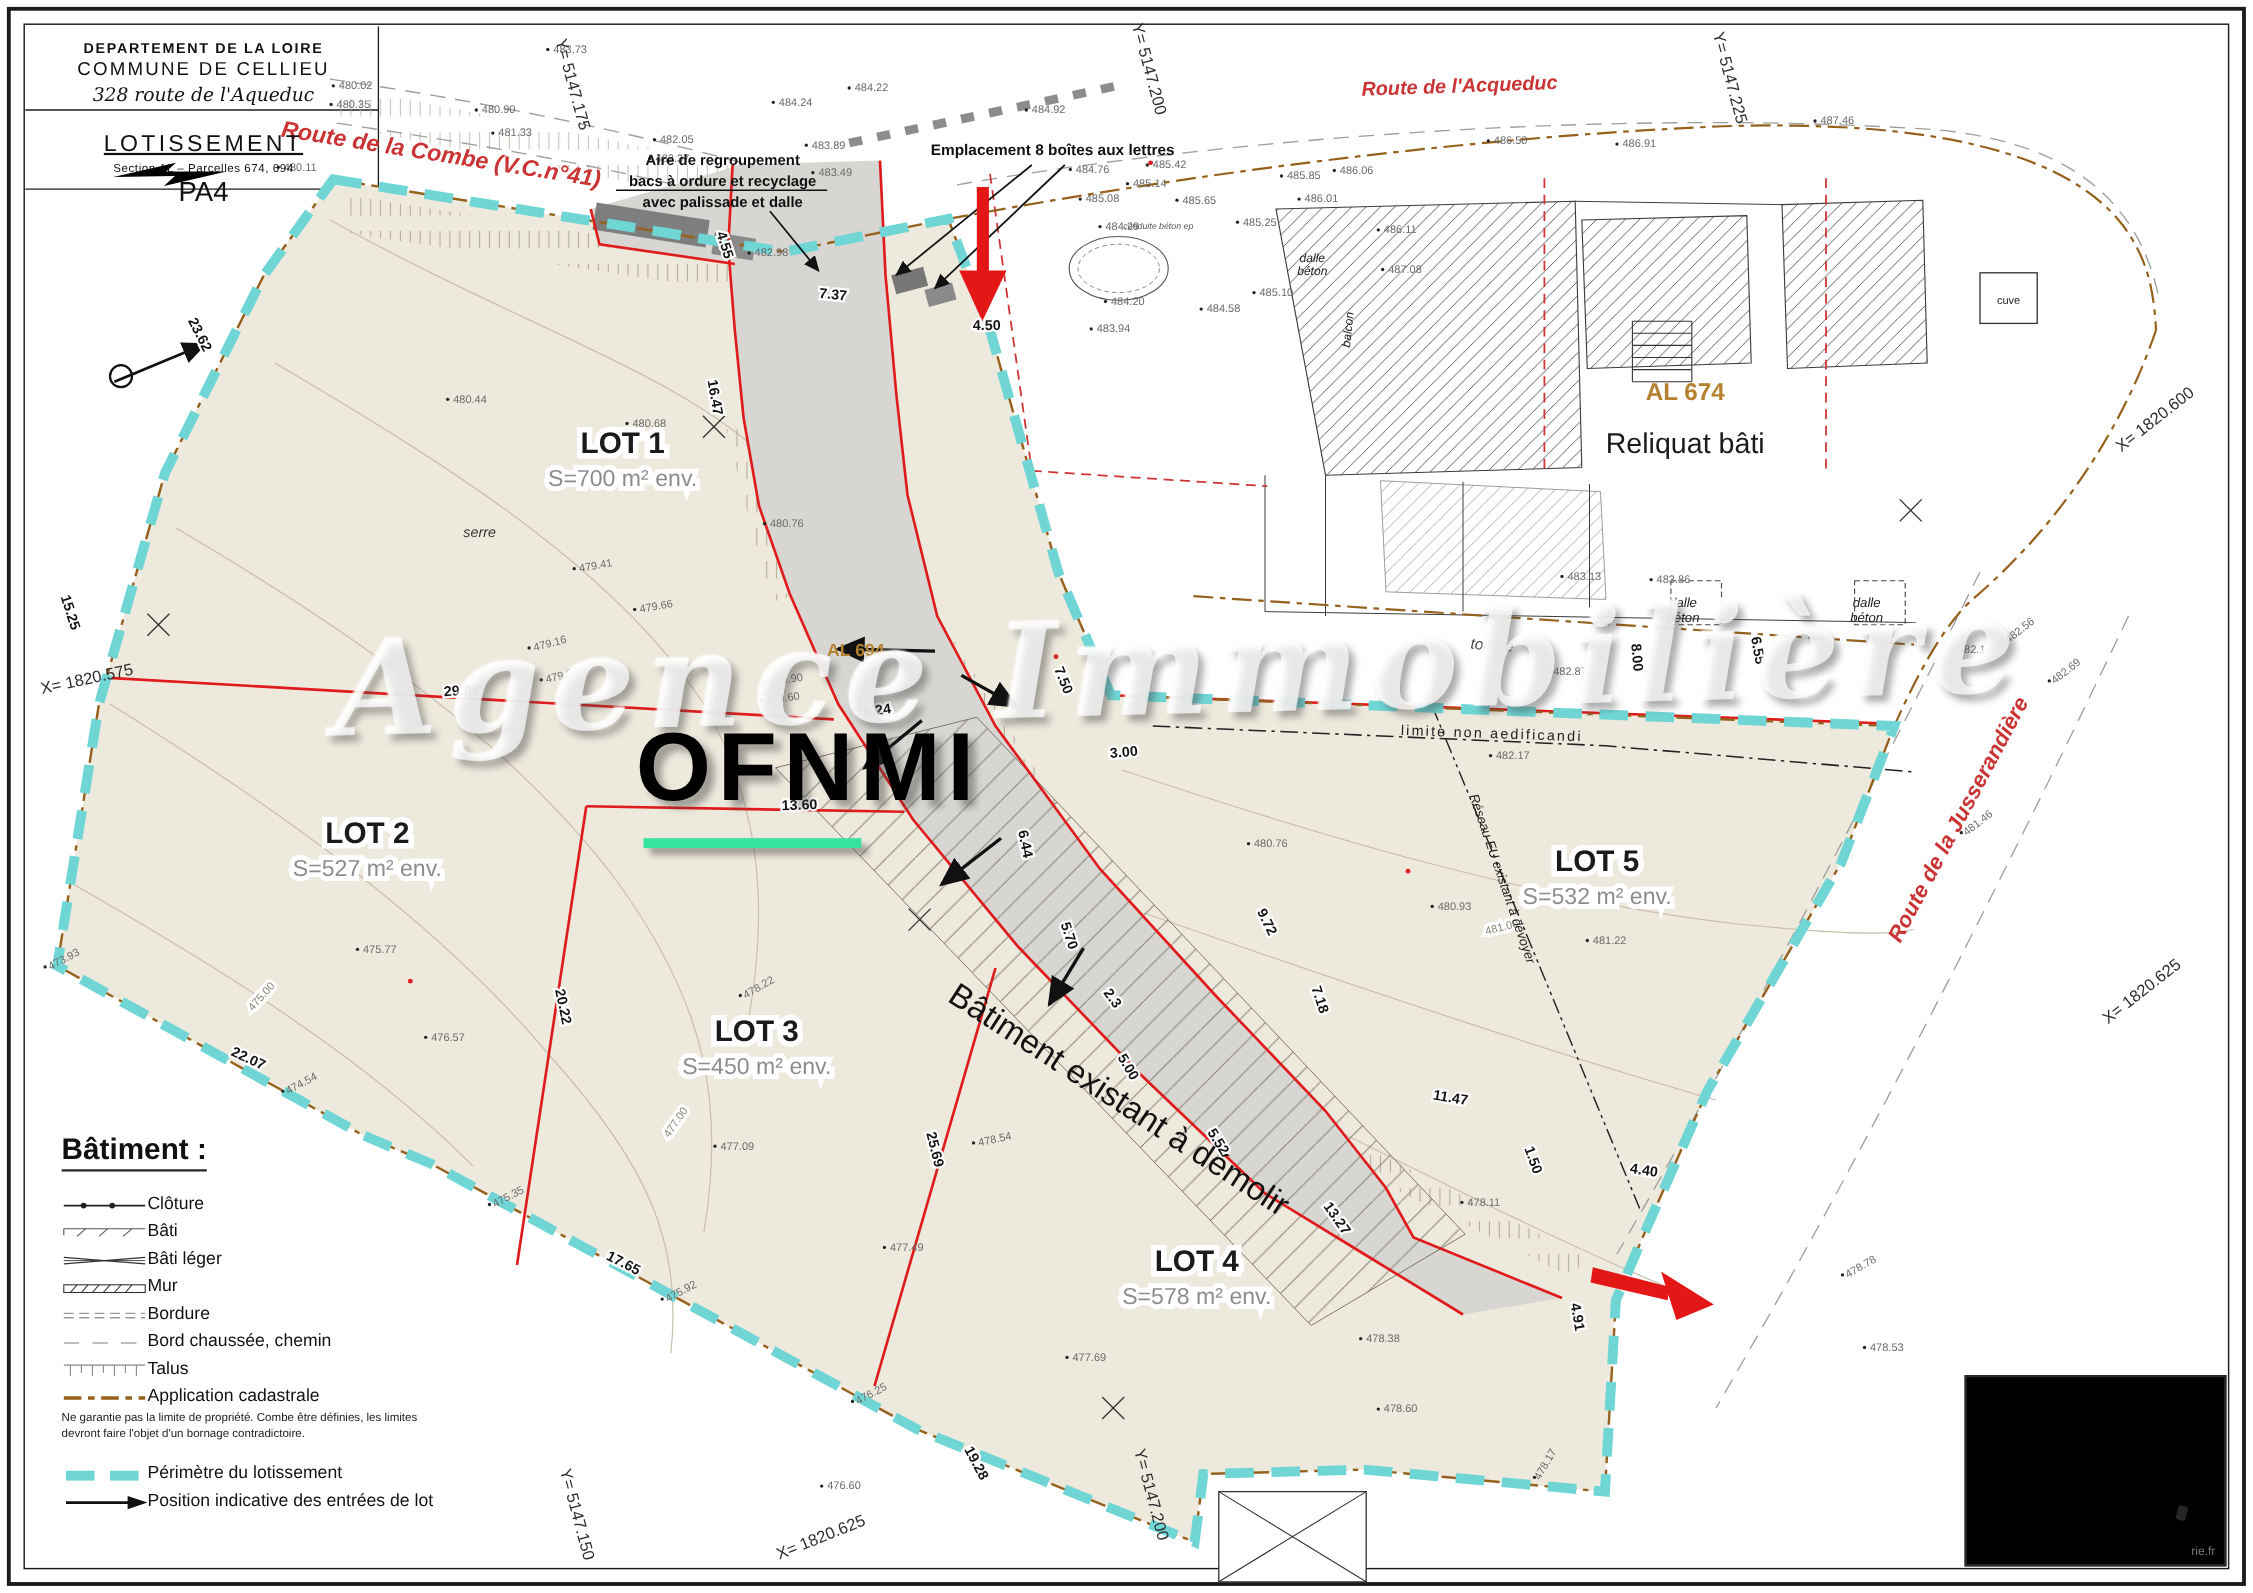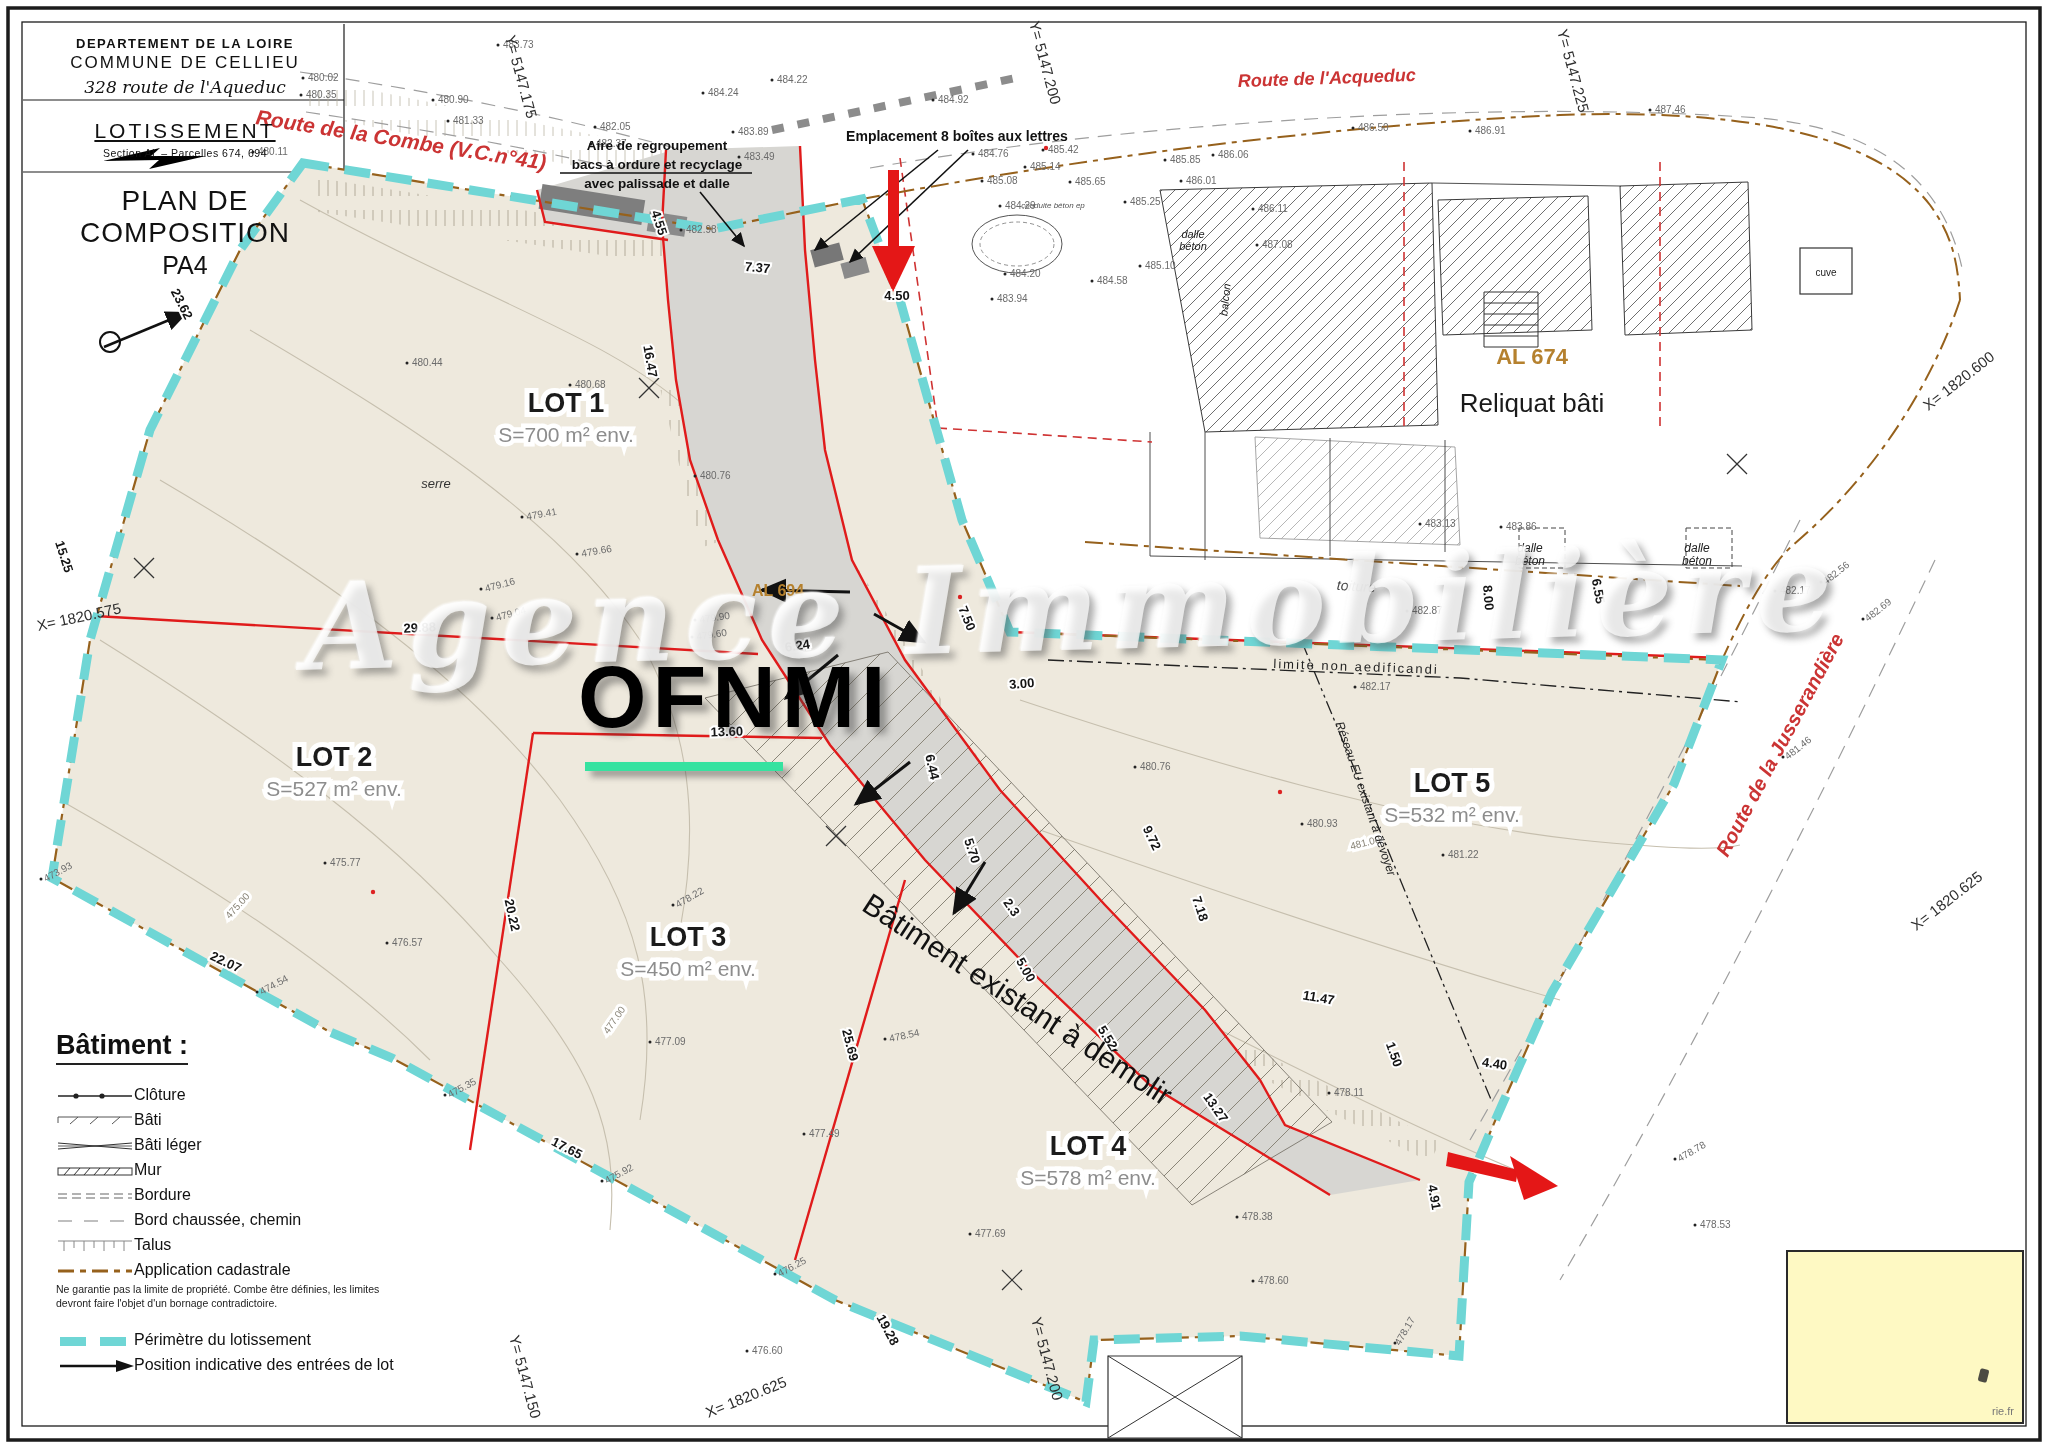--- a/index.html
+++ b/index.html
@@ -40,21 +40,21 @@
   .wm{position:absolute;left:305px;top:538px;width:1430px;height:230px;pointer-events:none;
       transform:rotate(-1.5deg);white-space:nowrap;
       font-family:"DejaVu Serif","Liberation Serif",serif;font-style:italic;font-weight:700;
       font-size:120px;letter-spacing:10px;color:rgba(255,255,255,0.72);
       text-shadow:5px 6px 7px rgba(70,70,70,0.45), -1px -1px 2px rgba(255,255,255,0.8);}
   .wm-brand{position:absolute;left:578px;top:646px;font-size:88px;font-weight:700;letter-spacing:6px;
       color:#000000;text-shadow:7px 7px 7px rgba(60,60,60,0.45);pointer-events:none;}
   .wm-underline{position:absolute;left:585px;top:762px;width:198px;height:9px;background:#36e2a0;
       box-shadow:6px 6px 6px rgba(60,60,60,0.45);pointer-events:none;}
   
-  .stamp{position:absolute;left:1786px;top:1250px;width:234px;height:170px;background:#fef9c3;
+  .stamp{position:absolute;left:1786px;top:1250px;width:234px;height:170px;background:#000000;
       border:2px solid #2a2a2a;}
   .stamp-text{position:absolute;right:8px;bottom:5px;font-size:11px;color:#777;filter:blur(.4px);}
   .stamp-blob{position:absolute;right:34px;bottom:40px;width:9px;height:13px;background:rgba(45,45,45,.85);
       border-radius:2px;transform:rotate(14deg);}
 </style>
 </head>
 <body>
 
 <div class="page">
 
@@ -456,21 +456,20 @@
       </g>
 </svg>
 
 
 <div class="titleblock">
   <div class="tb-dept">DEPARTEMENT DE LA LOIRE</div>
   <div class="tb-commune">COMMUNE DE CELLIEU</div>
   <div class="tb-addr">328 route de l'Aqueduc</div>
   <div class="tb-doc">LOTISSEMENT</div>
   <div class="tb-sec">Section AL – Parcelles 674, 694</div>
-  <div class="tb-plan">PLAN DE COMPOSITION</div>
   <div class="tb-ref">PA4</div>
 </div>
 
 
 <div class="wm">Agence Immobilière</div>
 <div class="wm-brand">OFNMI</div>
 <div class="wm-underline"></div>
 
 
 <div class="legend">

